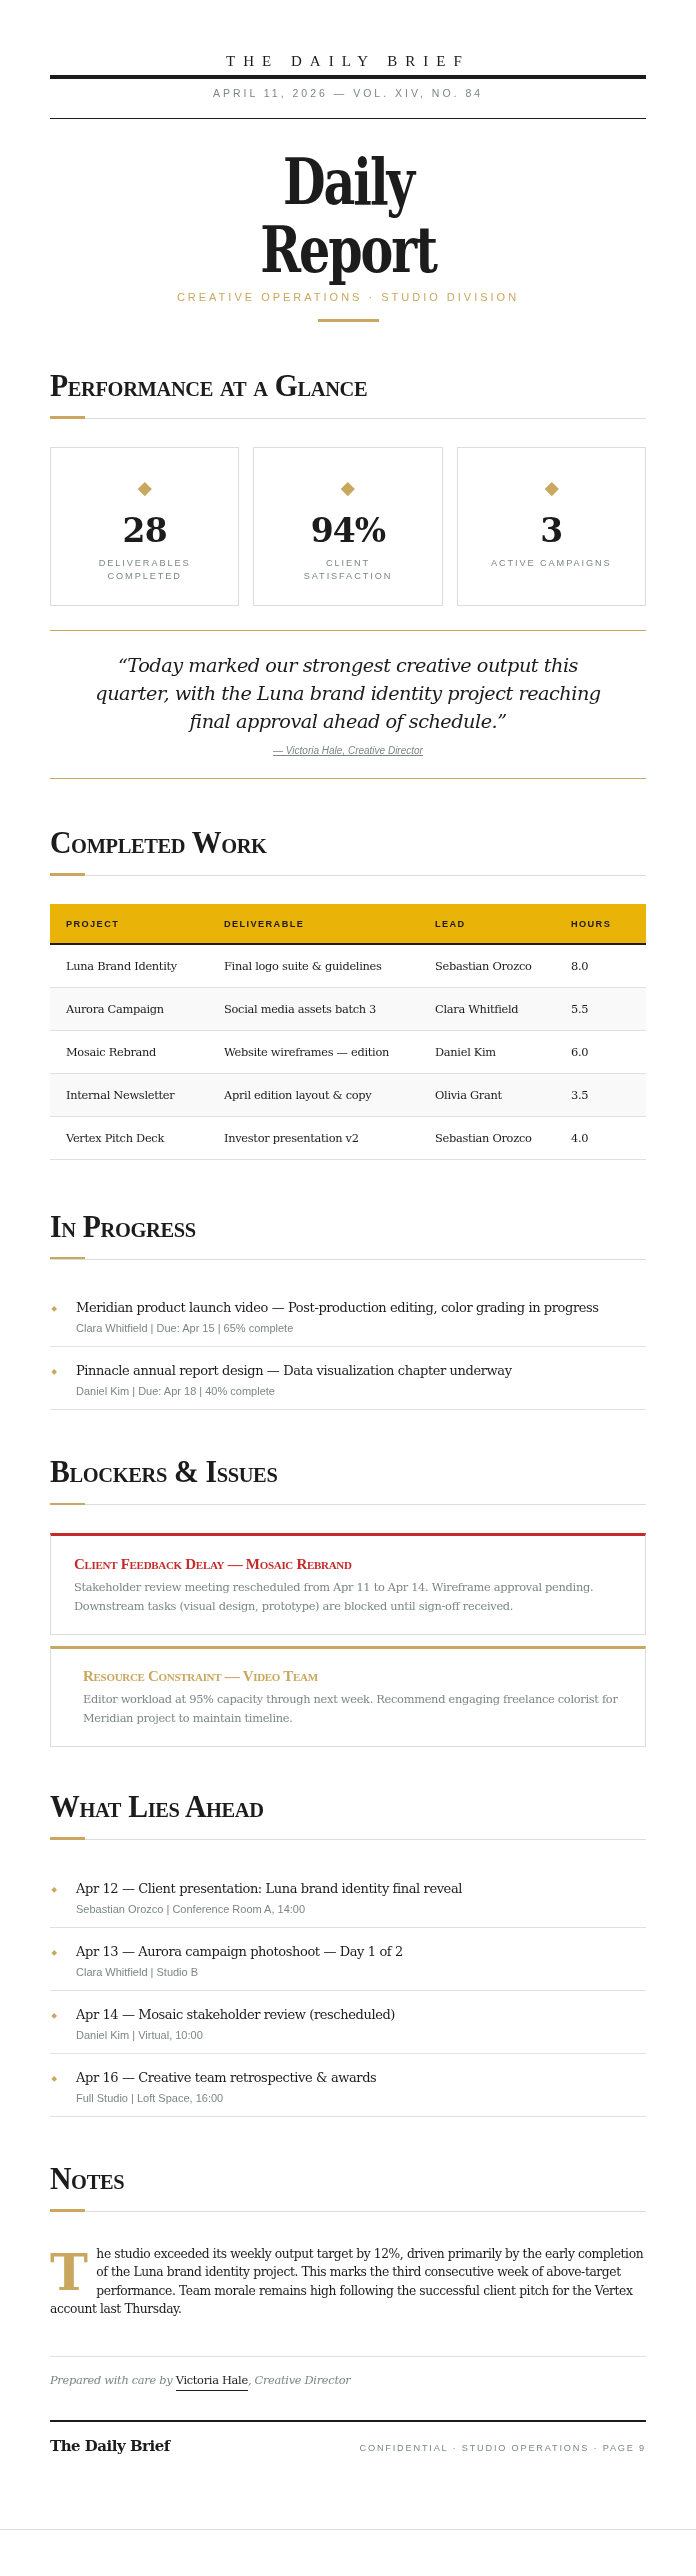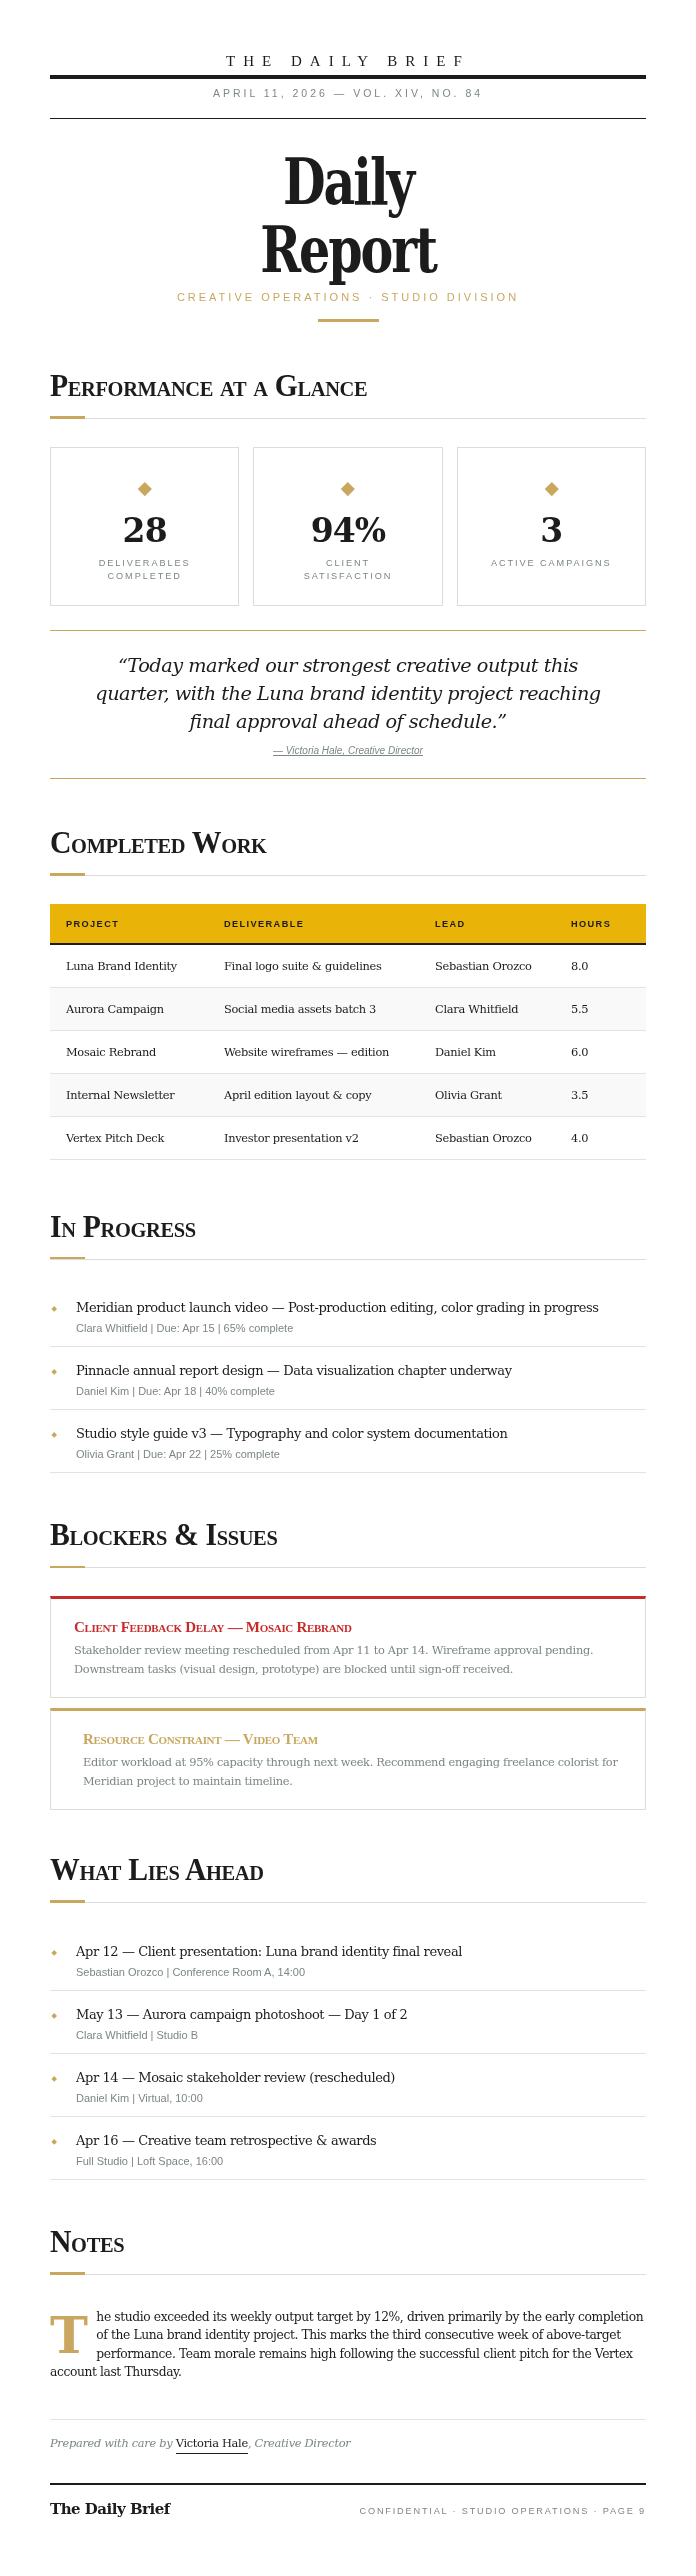--- a/index.html
+++ b/index.html
@@ -373,25 +373,20 @@
       <div class="item">
         <span class="item-bullet"></span>
         <div class="item-title">Meridian product launch video — Post-production editing, color grading in progress</div>
         <div class="item-meta">Clara Whitfield | Due: Apr 15 | 65% complete</div>
       </div>
       <div class="item">
         <span class="item-bullet"></span>
         <div class="item-title">Pinnacle annual report design — Data visualization chapter underway</div>
         <div class="item-meta">Daniel Kim | Due: Apr 18 | 40% complete</div>
       </div>
-      <div class="item">
-        <span class="item-bullet"></span>
-        <div class="item-title">Studio style guide v3 — Typography and color system documentation</div>
-        <div class="item-meta">Olivia Grant | Due: Apr 22 | 25% complete</div>
-      </div>
     </div>
   </section>
 
   <section class="section" style="margin-top:44px">
     <h2 class="section-head">Blockers &amp; Issues</h2>
     <div class="section-rule"></div>
     <div class="alert alert-red">
       <div class="alert-title">Client Feedback Delay — Mosaic Rebrand</div>
       <div class="alert-body">Stakeholder review meeting rescheduled from Apr 11 to Apr 14. Wireframe approval pending. Downstream tasks (visual design, prototype) are blocked until sign-off received.</div>
     </div>
@@ -405,21 +400,21 @@
     <h2 class="section-head">What Lies Ahead</h2>
     <div class="section-rule"></div>
     <div class="items">
       <div class="item">
         <span class="item-bullet"></span>
         <div class="item-title">Apr 12 — Client presentation: Luna brand identity final reveal</div>
         <div class="item-meta">Sebastian Orozco | Conference Room A, 14:00</div>
       </div>
       <div class="item">
         <span class="item-bullet"></span>
-        <div class="item-title">May 13 — Aurora campaign photoshoot — Day 1 of 2</div>
+        <div class="item-title">Apr 13 — Aurora campaign photoshoot — Day 1 of 2</div>
         <div class="item-meta">Clara Whitfield | Studio B</div>
       </div>
       <div class="item">
         <span class="item-bullet"></span>
         <div class="item-title">Apr 14 — Mosaic stakeholder review (rescheduled)</div>
         <div class="item-meta">Daniel Kim | Virtual, 10:00</div>
       </div>
       <div class="item">
         <span class="item-bullet"></span>
         <div class="item-title">Apr 16 — Creative team retrospective &amp; awards</div>

